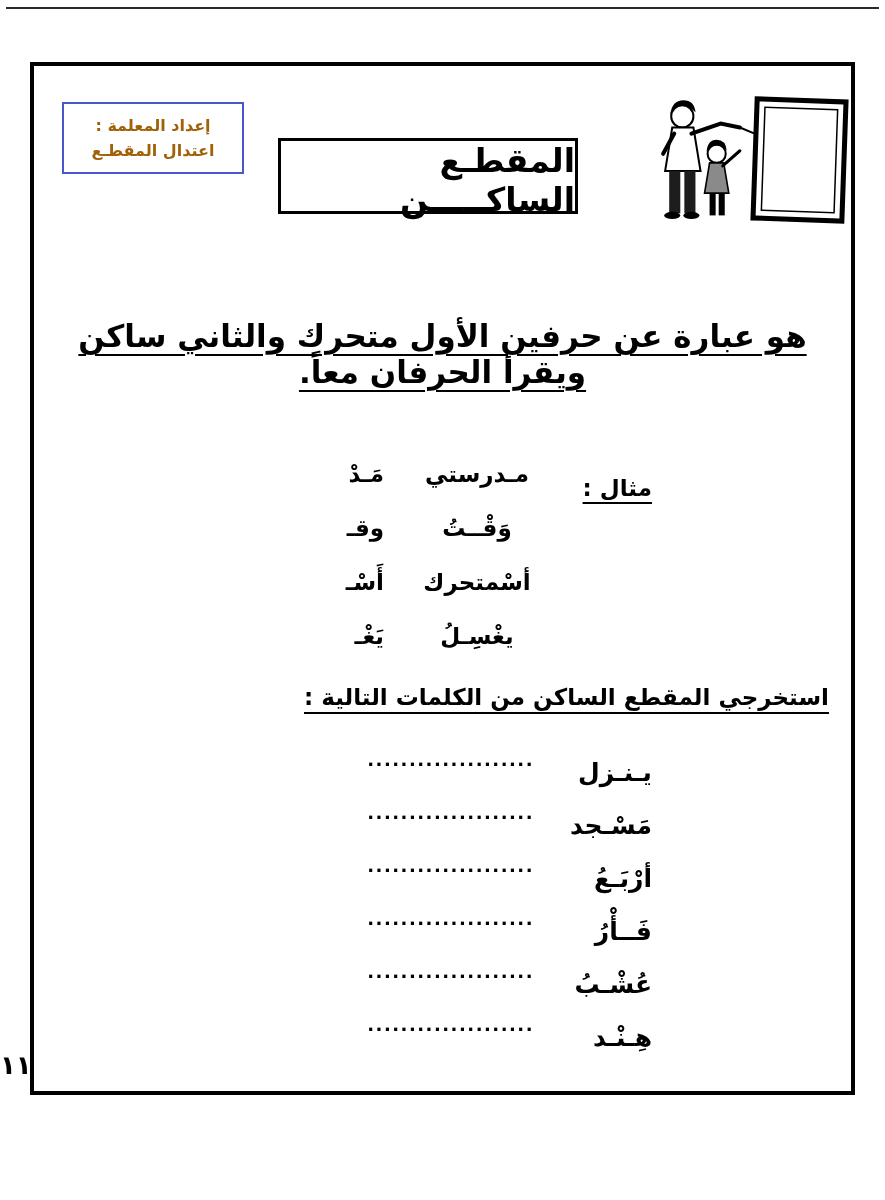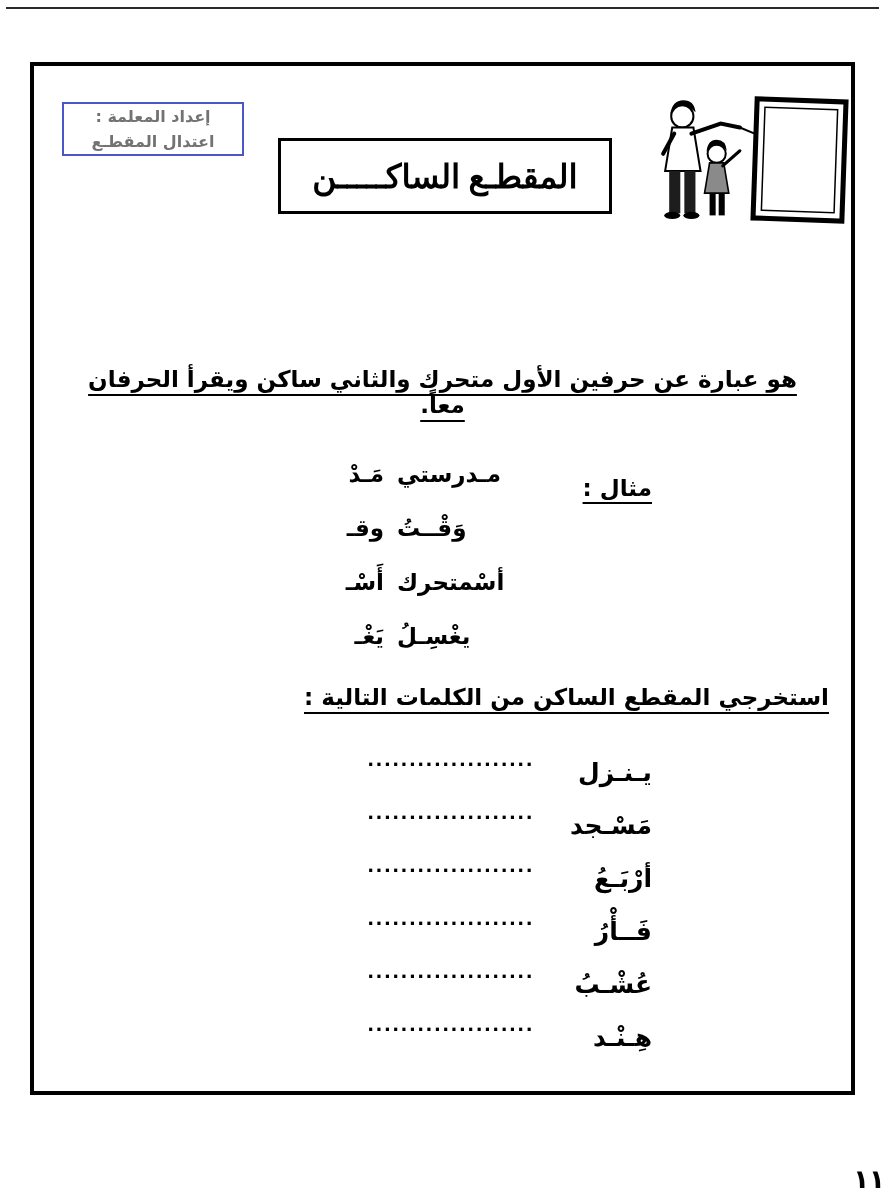--- a/index.html
+++ b/index.html
@@ -7,52 +7,52 @@
     width:885px;height:1200px;position:relative;background:#ffffff;
     font-family:"DejaVu Sans", sans-serif;color:#000;overflow:hidden;
   }
   .scan-top-line{position:absolute;top:7px;left:6px;right:6px;height:2px;background:#2a2a2a;}
   .frame{
     position:absolute;left:30px;top:62px;width:825px;height:1033px;
     border:4px solid #000;box-sizing:border-box;background:#fff;
   }
   
   .teacher-box{
-    position:absolute;left:28px;top:36px;width:182px;height:54px;box-sizing:border-box;
+    position:absolute;left:28px;top:36px;width:182px;height:72px;box-sizing:border-box;
     border:2px solid #4a57c8;direction:rtl;text-align:center;
     display:flex;flex-direction:column;justify-content:center;gap:2px;
-    font-weight:bold;font-size:16px;color:#737373;line-height:1.45;
+    font-weight:bold;font-size:16px;color:#a16207;line-height:1.45;
   }
   
   .title-box{
-    position:absolute;left:244px;top:72px;width:334px;height:76px;box-sizing:border-box;
-    border:3px solid #000;display:flex;align-items:center;justify-content:center;
-    direction:rtl;font-weight:bold;font-size:33px;letter-spacing:1px;font-family:Liberation Serif, serif;
+    position:absolute;left:244px;top:72px;width:300px;height:76px;box-sizing:border-box;
+    border:3px solid #000;display:flex;justify-content:center;
+    direction:rtl;font-weight:bold;font-size:33px;letter-spacing:1px;
   }
   .illustration{position:absolute;left:616px;top:24px;width:202px;height:172px;}
   .illustration svg{width:100%;height:100%;}
   
   .definition{
     position:absolute;left:30px;right:30px;top:252px;direction:rtl;text-align:center;
-    font-weight:bold;font-size:23px;margin-top:48px;
+    font-weight:bold;font-size:31px;
   }
   .definition span{
     text-decoration:underline;text-decoration-thickness:2px;text-underline-offset:7px;
   }
   
   .examples{
     position:absolute;left:280px;top:381px;width:338px;direction:rtl;
     font-weight:bold;font-size:23px;
   }
   .ex-row{
     display:grid;grid-template-columns:95px 160px 1fr 70px;align-items:center;height:54px;
   }
   .ex-label{text-align:right;white-space:nowrap;margin-top:28px;}
   .ex-label span{text-decoration:underline;text-decoration-thickness:2px;text-underline-offset:6px;}
-  .ex-word{text-align:left;white-space:nowrap;}
+  .ex-word{text-align:center;white-space:nowrap;}
   .ex-syllable{white-space:nowrap;}
   
   .instruction{
     position:absolute;top:618px;right:22px;direction:rtl;text-align:right;
     font-weight:bold;font-size:23px;
   }
   .instruction span{text-decoration:underline;text-decoration-thickness:2px;text-underline-offset:7px;margin-left:20px;}
   .exercise-list{
     position:absolute;left:330px;top:670px;width:288px;direction:rtl;
     font-weight:bold;font-size:25px;
@@ -60,21 +60,21 @@
   .word-row{
     display:grid;grid-template-columns:118px 1fr;align-items:center;height:53px;
   }
   .word-cell{text-align:right;white-space:nowrap;margin-top:20px;}
   .blank-cell{
     text-align:right;padding-left:4px;white-space:nowrap;direction:ltr;
     font-size:18px;letter-spacing:1.5px;font-weight:bold;transform:translateY(-3px);
   }
   
   .page-number{
-    position:absolute;top:1164px;left:0;width:100%;text-align:right;
+    position:absolute;top:1050px;left:0;width:100%;text-align:left;
     font-weight:bold;font-size:26px;
   }
 </style>
 </head>
 <body>
 
 <div class="scan-top-line"></div>
 
 <div class="frame">
 

